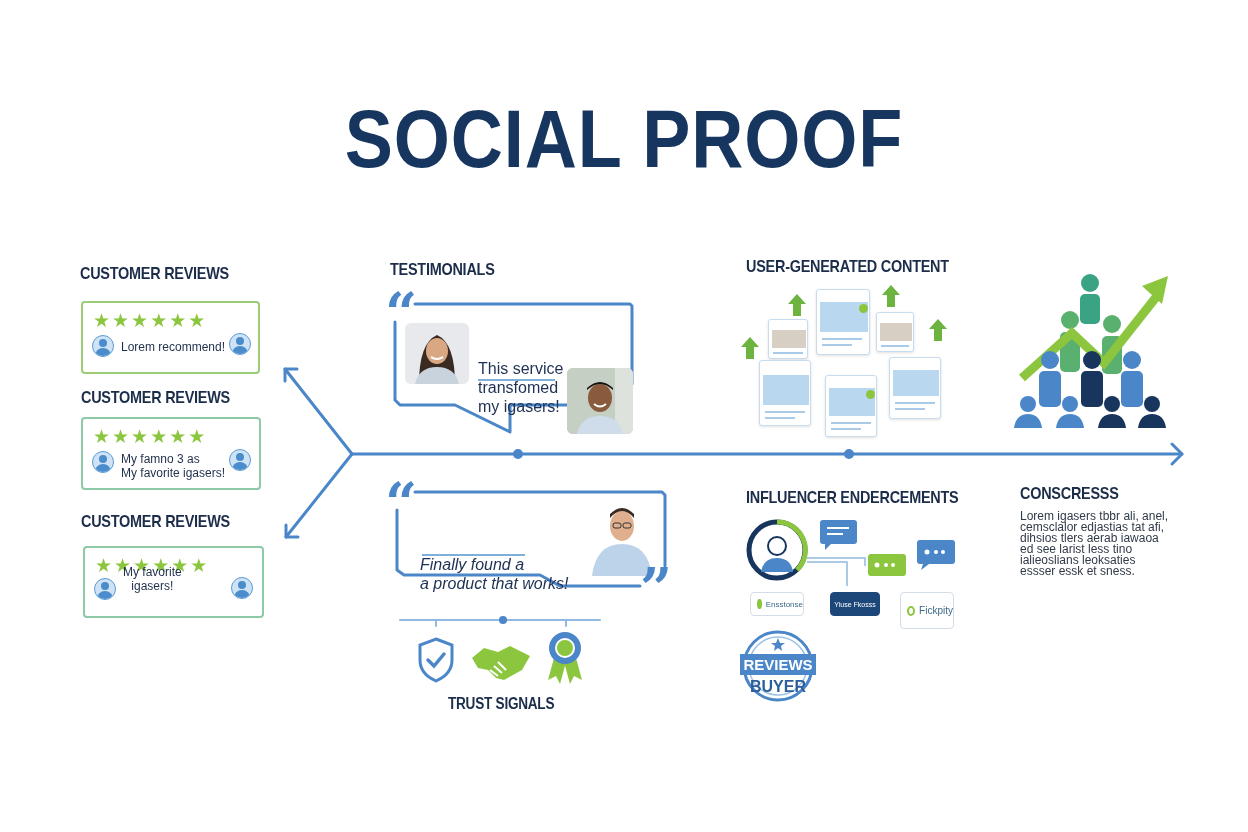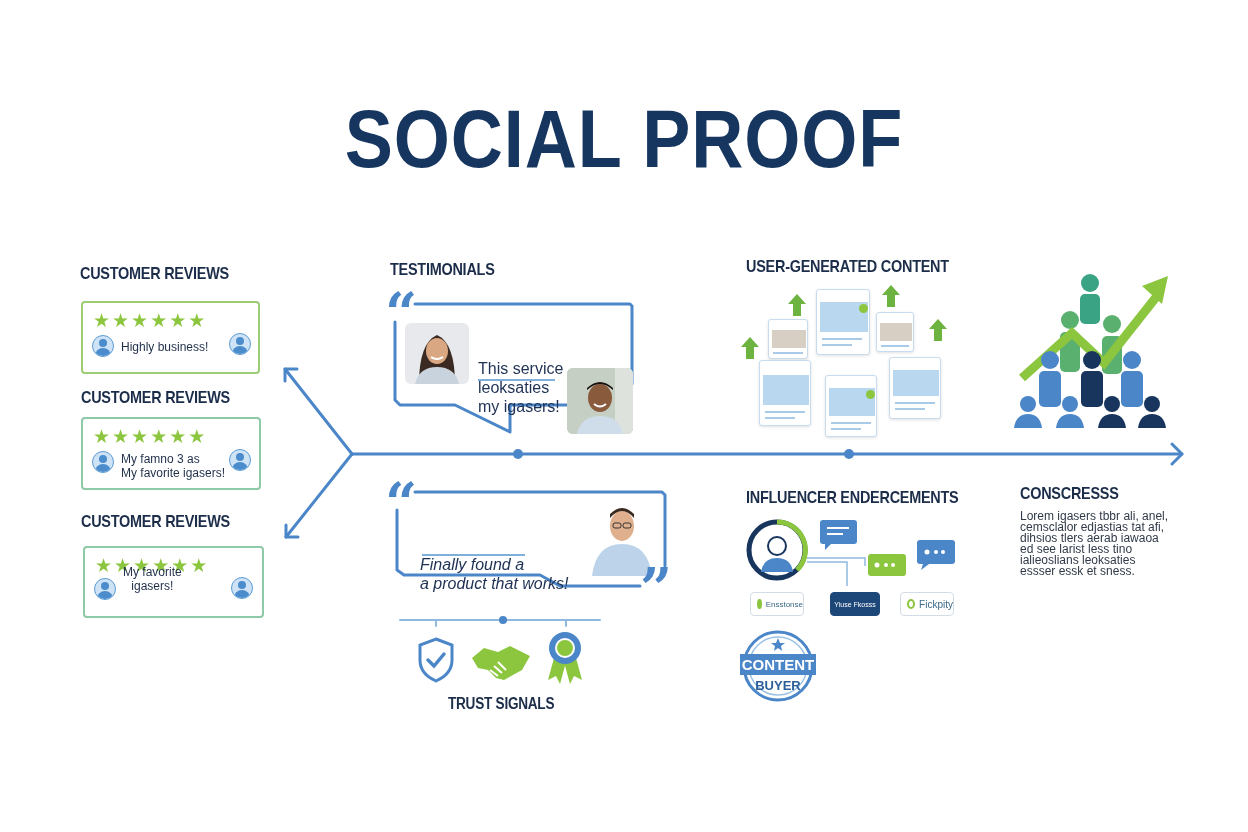--- a/index.html
+++ b/index.html
@@ -64,21 +64,21 @@
 <div class="abs review-card" style="left:81px;top:301px;width:179px;height:73px;">
   <div class="stars">
     <span class="star">★</span>
       <span class="star">★</span>
       <span class="star">★</span>
       <span class="star">★</span>
       <span class="star">★</span>
       <span class="star">★</span>
   </div>
   <div class="avatar-ico" style="left:9px;top:32px;"></div>
-  <div class="review-text" style="left:38px;top:37px;">Highly business!</div>
+  <div class="review-text" style="left:38px;top:37px;">Lorem recommend!</div>
   <div class="avatar-ico" style="left:146px;top:30px;"></div>
 </div>
 
 <div class="abs heading" style="left:81px;top:388px;">CUSTOMER REVIEWS</div>
 <div class="abs review-card" style="left:81px;top:417px;width:180px;height:73px;border-color:#8ec9a8;">
   <div class="stars">
     <span class="star">★</span>
       <span class="star">★</span>
       <span class="star">★</span>
       <span class="star">★</span>
@@ -117,21 +117,21 @@
 <div class="abs photo" style="left:405px;top:323px;width:64px;height:61px;background:#e7e9ec;">
   <svg width="64" height="61">
     <path d="M14 61 Q14 20 32 12 Q50 20 50 61 Z" fill="#3a2a22"></path>
     <ellipse cx="32" cy="28" rx="11" ry="13" fill="#d9a883"></ellipse>
     <path d="M10 61 Q14 44 32 44 Q50 44 54 61 Z" fill="#c9d3de"></path>
     <path d="M26 34 Q32 38 38 34" stroke="#fff" stroke-width="2" fill="none"></path>
   </svg>
 </div>
 <div class="abs quote-text" style="left:478px;top:316px;">
   <div>This service</div>
-  <div>leoksaties</div>
+  <div>transfomed</div>
   <div>my igasers!</div>
 </div>
 <div class="abs photo" style="left:567px;top:368px;width:66px;height:66px;background:#b8c7b8;">
   <svg width="66" height="66">
     <rect width="66" height="66" fill="#c5cfc4"></rect>
     <rect x="48" y="0" width="18" height="66" fill="#dde3dc"></rect>
     <ellipse cx="33" cy="30" rx="12" ry="14" fill="#8a5a3c"></ellipse>
     <path d="M20 22 Q33 10 46 22 L46 20 Q33 8 20 20 Z" fill="#1c1410"></path>
     <path d="M10 66 Q14 48 33 48 Q52 48 56 66 Z" fill="#cfdcea"></path>
     <path d="M27 36 Q33 41 39 36" stroke="#fff" stroke-width="2" fill="none"></path>
@@ -271,30 +271,30 @@
     <circle cx="191" cy="34" r="2" fill="#fff"></circle>
     <circle cx="198" cy="34" r="2" fill="#fff"></circle>
 </svg>
 <div class="badge" style="left:750px;top:592px;width:54px;height:24px;font-size:8px;">
   <span style="display:inline-block;width:10px;height:10px;border-radius:50%;background:#8cc63f;"></span>
   <span>Ensstonse</span>
 </div>
 <div class="badge" style="left:830px;top:592px;width:50px;height:24px;background:#1d4778;border-color:#1d4778;color:#fff;font-size:7px;justify-content:center;padding:0;">
   <span>Yiuse Fkosss</span>
 </div>
-<div class="badge" style="left:900px;top:592px;width:54px;height:24px;font-size:10px;">
+<div class="badge" style="left:900px;top:592px;width:54px;height:37px;font-size:10px;">
   <span style="display:inline-block;width:10px;height:10px;border-radius:50%;border:2px solid #8cc63f;"></span>
   <span>Fickpity</span>
 </div>
 
 <div class="abs" style="left:740px;top:630px;width:76px;height:72px;">
   <svg class="abs" style="left:0;top:0;" width="76" height="72">
     <circle cx="38" cy="36" r="34" fill="#fff" stroke="#4a86c8" stroke-width="3"></circle>
     <circle cx="38" cy="36" r="29" fill="none" stroke="#9cc2e6" stroke-width="1.5"></circle>
     <path d="M38 8 L40 13 L45 13 L41 16 L42 21 L38 18 L34 21 L35 16 L31 13 L36 13 Z" fill="#4a86c8"></path>
     <rect x="0" y="24" width="76" height="21" fill="#4a86c8"></rect>
   </svg>
-  <div class="abs" style="left:0;top:24px;width:76px;text-align:center;font-weight:bold;font-size:15px;line-height:21px;color:#fff;">CONTENT</div>
-  <div class="abs" style="left:0;top:48px;width:76px;text-align:center;font-weight:bold;font-size:13px;color:#2c5f99;">BUYER</div>
+  <div class="abs" style="left:0;top:24px;width:76px;text-align:center;font-weight:bold;font-size:15px;line-height:21px;color:#fff;">REVIEWS</div>
+  <div class="abs" style="left:0;top:48px;width:76px;text-align:center;font-weight:bold;font-size:16px;color:#2c5f99;">BUYER</div>
 </div>
 
 <div class="abs heading" style="left:1020px;top:484px;">CONSCRESSS</div>
 <div class="abs lorem" style="left:1020px;top:511px;width:150px;">Lorem igasers tbbr ali, anel, cemsclalor edjastias tat afi, dihsios tlers aerab iawaoa ed see larist less tino ialieoslians leoksaties essser essk et sness.</div>
 
 </body></html>

